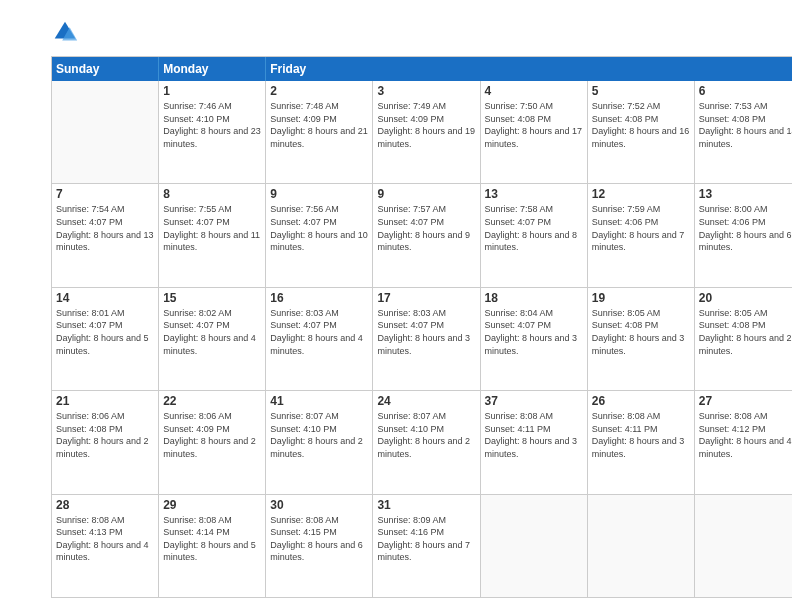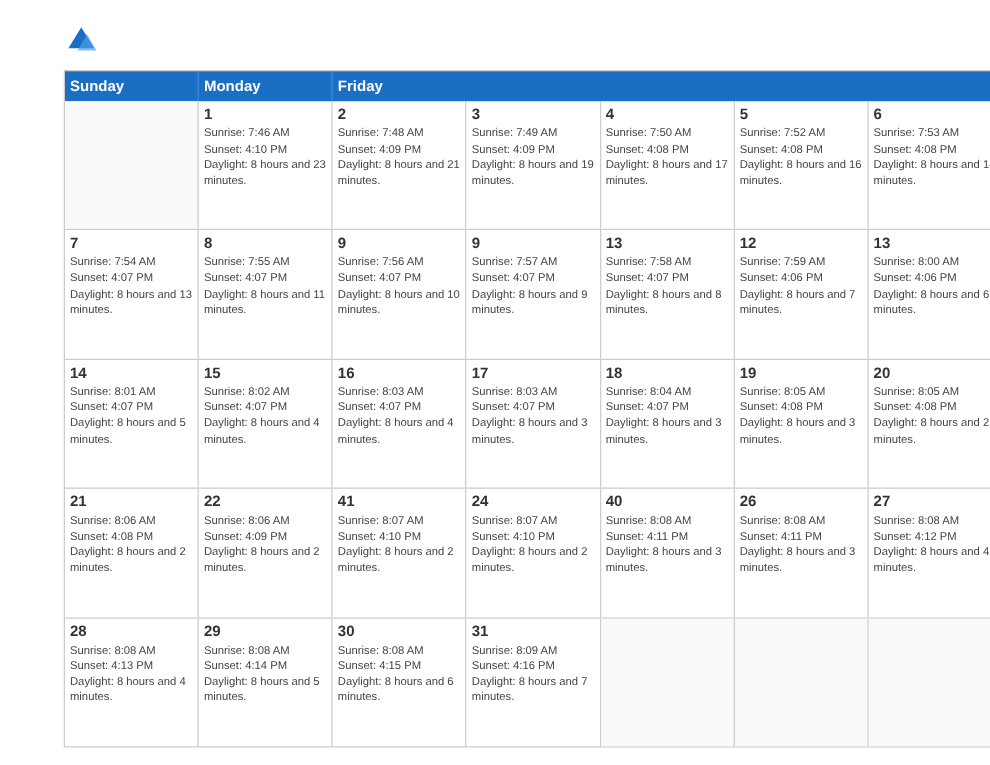--- a/index.html
+++ b/index.html
@@ -243,21 +243,21 @@
           </div>
           <div class="cal-cell">
             <span class="day-num">41</span>
             <div class="cell-info">Sunrise: 8:07 AM<br>Sunset: 4:10 PM<br>Daylight: 8 hours and 2 minutes.</div>
           </div>
           <div class="cal-cell">
             <span class="day-num">24</span>
             <div class="cell-info">Sunrise: 8:07 AM<br>Sunset: 4:10 PM<br>Daylight: 8 hours and 2 minutes.</div>
           </div>
           <div class="cal-cell">
-            <span class="day-num">40</span>
+            <span class="day-num">37</span>
             <div class="cell-info">Sunrise: 8:08 AM<br>Sunset: 4:11 PM<br>Daylight: 8 hours and 3 minutes.</div>
           </div>
           <div class="cal-cell">
             <span class="day-num">26</span>
             <div class="cell-info">Sunrise: 8:08 AM<br>Sunset: 4:11 PM<br>Daylight: 8 hours and 3 minutes.</div>
           </div>
           <div class="cal-cell">
             <span class="day-num">27</span>
             <div class="cell-info">Sunrise: 8:08 AM<br>Sunset: 4:12 PM<br>Daylight: 8 hours and 4 minutes.</div>
           </div>

